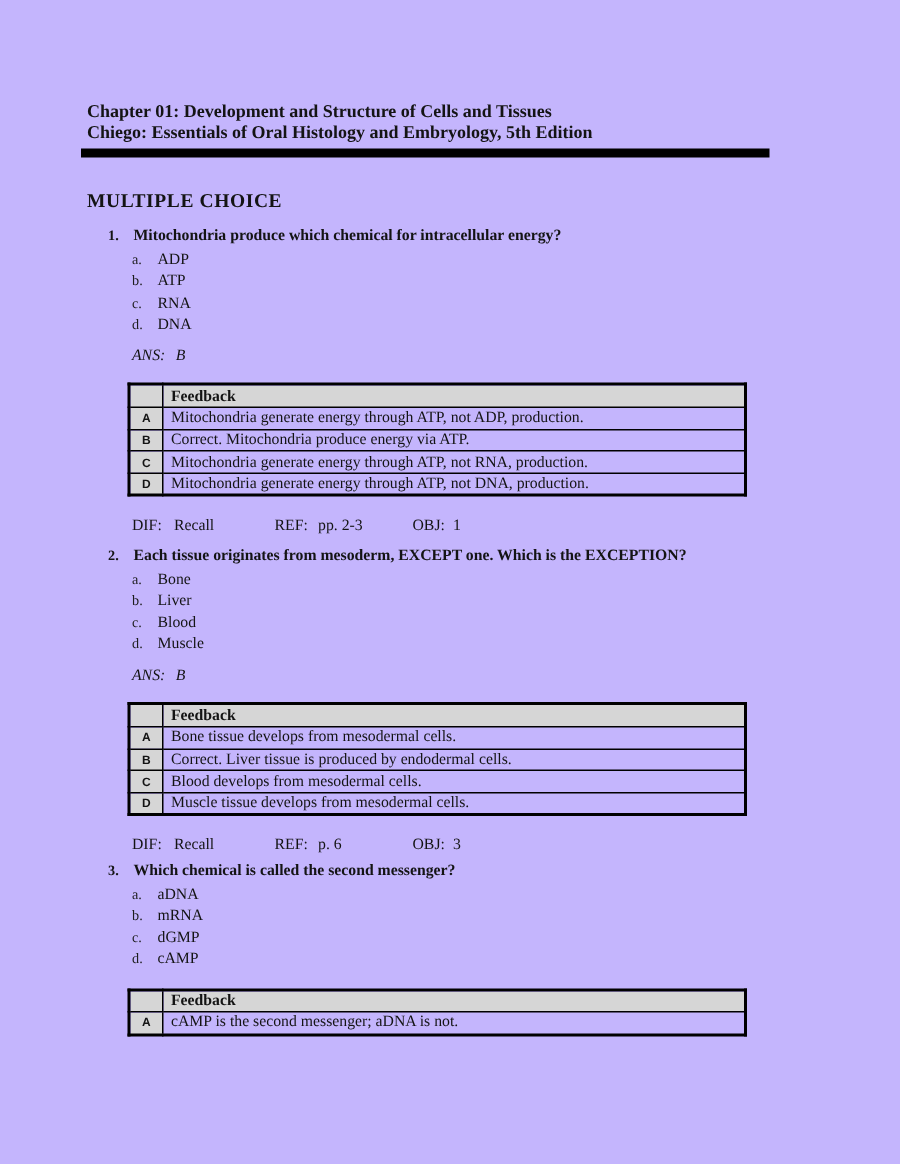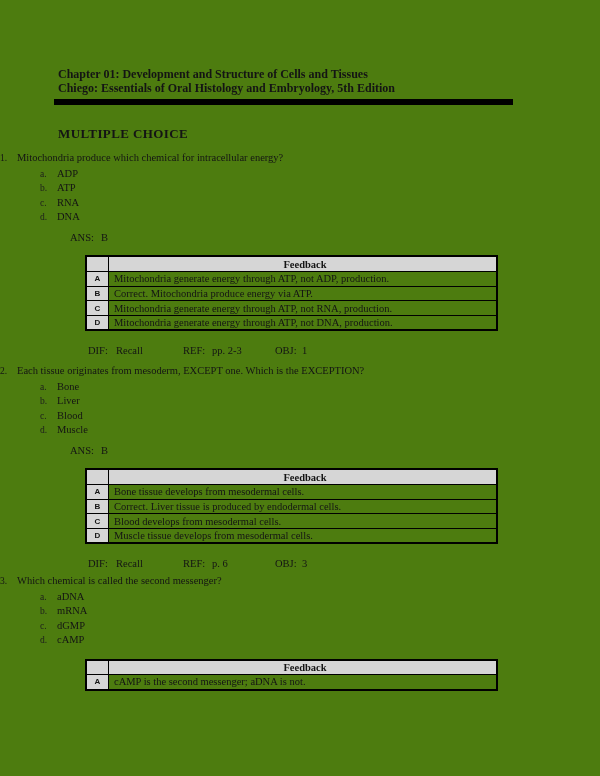--- a/index.html
+++ b/index.html
@@ -1,61 +1,61 @@
 <!DOCTYPE html>
 <html style="--table-header-bg: #d6d6d6; --rule-color: #000000; --text-color: #141414;"><head>
 <meta charset="utf-8">
 <style>
   html, body { margin:0; padding:0; background:#888; }
   .page {
     position:relative; width:600px; height:776px; margin:0 auto;
-    background:#4d7c0f; overflow:hidden;
+    background:#c4b5fd; overflow:hidden;
     font-family:"Liberation Serif", serif;
     color:var(--text-color, #141414);
   }
   .doc-header {
     position:absolute; left:58px; top:68px;
     font-weight:bold; font-size:12px; line-height:13.5px; white-space:nowrap;
   }
   .rule {
     position:absolute; left:54px; top:99px; width:459px; height:6px;
     background:var(--rule-color, #000);
   }
   .mc-heading {
     position:absolute; left:58px; top:126px;
     font-weight:bold; font-size:13px; letter-spacing:0.4px;
   }
   .question { position:absolute; left:0; width:600px; font-size:10.5px; line-height:13.4px; }
   .q1 { top:151px; }
   .q2 { top:364px; }
   .q3 { top:574px; }
-  .q-line { margin-bottom:1.5px; white-space:nowrap; }
+  .q-line { padding-left:72px; margin-bottom:1.5px; white-space:nowrap;font-weight:bold; }
   .q-num { display:inline-block; width:17px; font-size:9.5px; }
-  .opt { padding-left:40px; white-space:nowrap; }
+  .opt { padding-left:88px; white-space:nowrap; }
   .opt-letter { display:inline-block; width:17px; font-size:9.5px; color:#1d1d1d; }
-  .ans-line { padding-left:70px; margin-top:6.5px; }
+  .ans-line { padding-left:88px; margin-top:6.5px;font-style:italic; }
   .ans-value { margin-left:7px; }
   .fb-table {
     margin:11px 0 0 85px; width:413px;
     border-collapse:collapse; border:2px solid #000;
     table-layout:fixed;
   }
   .fb-table td {
     border:1px solid #000; height:13.6px; padding:0;
     line-height:13px; font-size:10.5px; vertical-align:middle;
     overflow:hidden; white-space:nowrap;
   }
   td.cell-letter {
     width:21px; background:var(--table-header-bg, #d6d6d6);
     text-align:center;
     font-family:"Liberation Sans", sans-serif; font-weight:bold; font-size:8px;
   }
   td.cell-text { padding-left:5px; }
   tr.fb-head td { background:var(--table-header-bg, #d6d6d6); }
-  tr.fb-head td.cell-text { font-weight:bold;text-align:center; }
+  tr.fb-head td.cell-text { font-weight:bold; }
   .dif-line { position:relative; margin-top:13px; height:13.4px; font-size:10.5px; }
   .dif-line span { position:absolute; top:0; white-space:nowrap; }
   .sp-dif  { left:88px; }
   .sp-difv { left:116px;text-align:right; }
   .sp-ref  { left:183px; }
   .sp-refv { left:212px; }
   .sp-obj  { left:275px; }
   .sp-objv { left:302px; }
 </style>
 </head>

